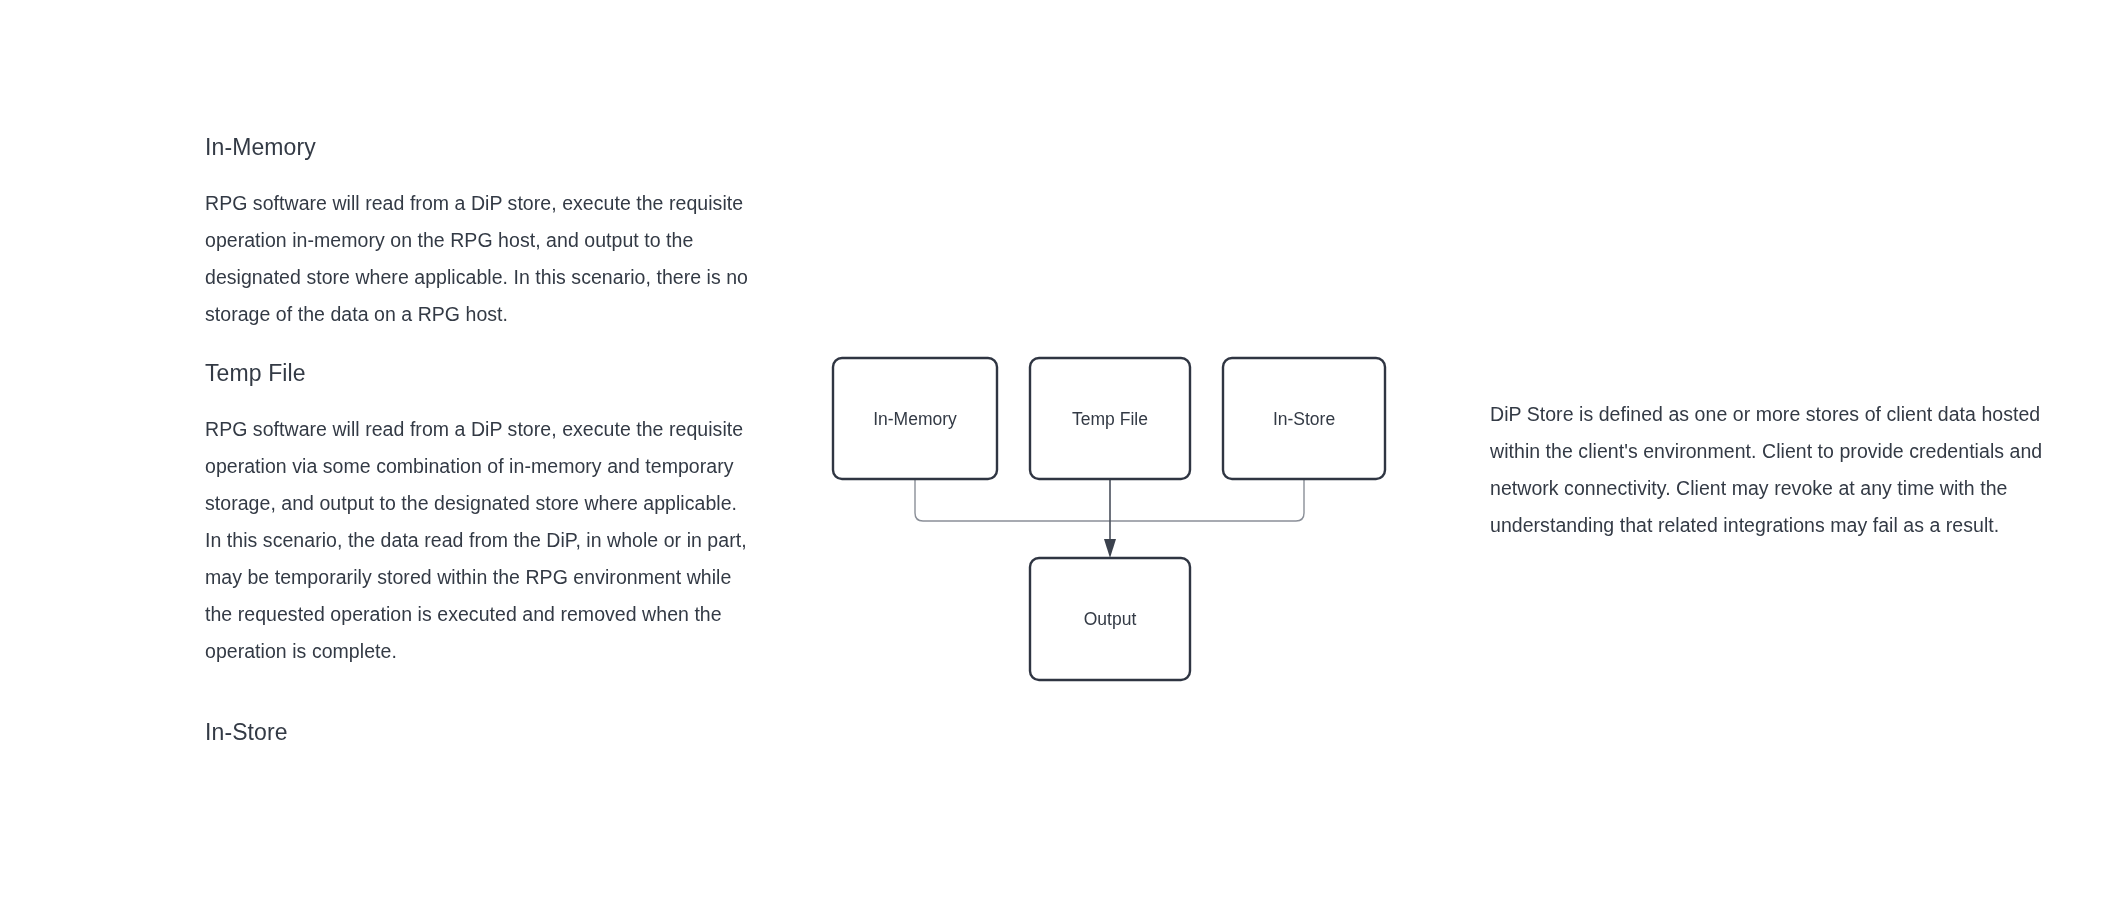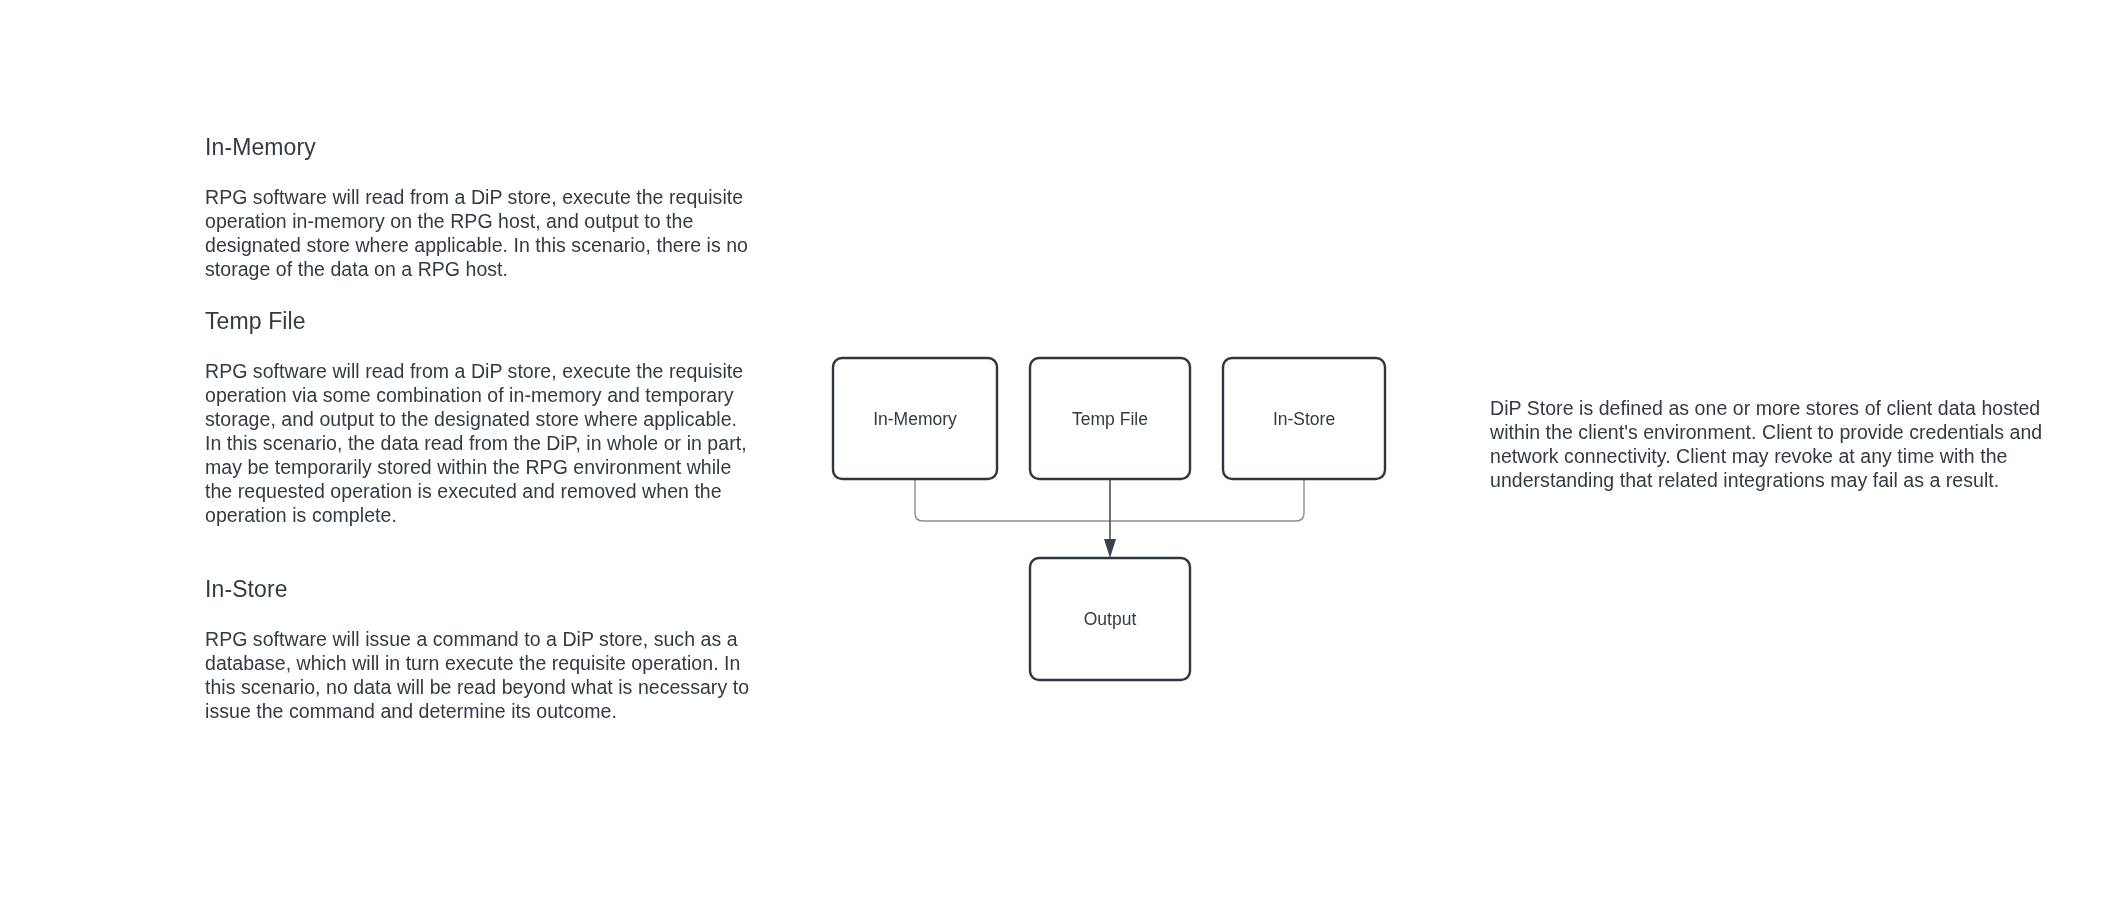--- a/index.html
+++ b/index.html
@@ -46,21 +46,21 @@
     font-size: 23px;
     font-weight: 400;
     line-height: 1.3;
     margin: 0 0 22px 0;
     color: #333a45;
     letter-spacing: 0.1px;
   }
 
   p.body {
     font-size: 19.5px;
-    line-height: 24px;
+    line-height: 37px;
     margin: 0;
     color: #333a45;
     letter-spacing: 0.05px;
   }
 
   
   .diagram {
     position: absolute;
     left: 820px;
     top: 345px;
@@ -108,21 +108,20 @@
     <p class="body">RPG software will read from a DiP store, execute the requisite operation in-memory on the RPG host, and output to the designated store where applicable. In this scenario, there is no storage of the data on a RPG host.</p>
   </div>
 
   <div class="section">
     <h2 class="heading">Temp File</h2>
     <p class="body">RPG software will read from a DiP store, execute the requisite operation via some combination of in-memory and temporary storage, and output to the designated store where applicable. In this scenario, the data read from the DiP, in whole or in part, may be temporarily stored within the RPG environment while the requested operation is executed and removed when the operation is complete.</p>
   </div>
 
   <div class="section gap-lg">
     <h2 class="heading">In-Store</h2>
-    <p class="body">RPG software will issue a command to a DiP store, such as a database, which will in turn execute the requisite operation. In this scenario, no data will be read beyond what is necessary to issue the command and determine its outcome.</p>
   </div>
 
 </div>
 
 <div class="col col-right">
   <div class="section">
     <p class="body">DiP Store is defined as one or more stores of client data hosted within the client's environment. Client to provide credentials and network connectivity. Client may revoke at any time with the understanding that related integrations may fail as a result.</p>
   </div>
 </div>
 

